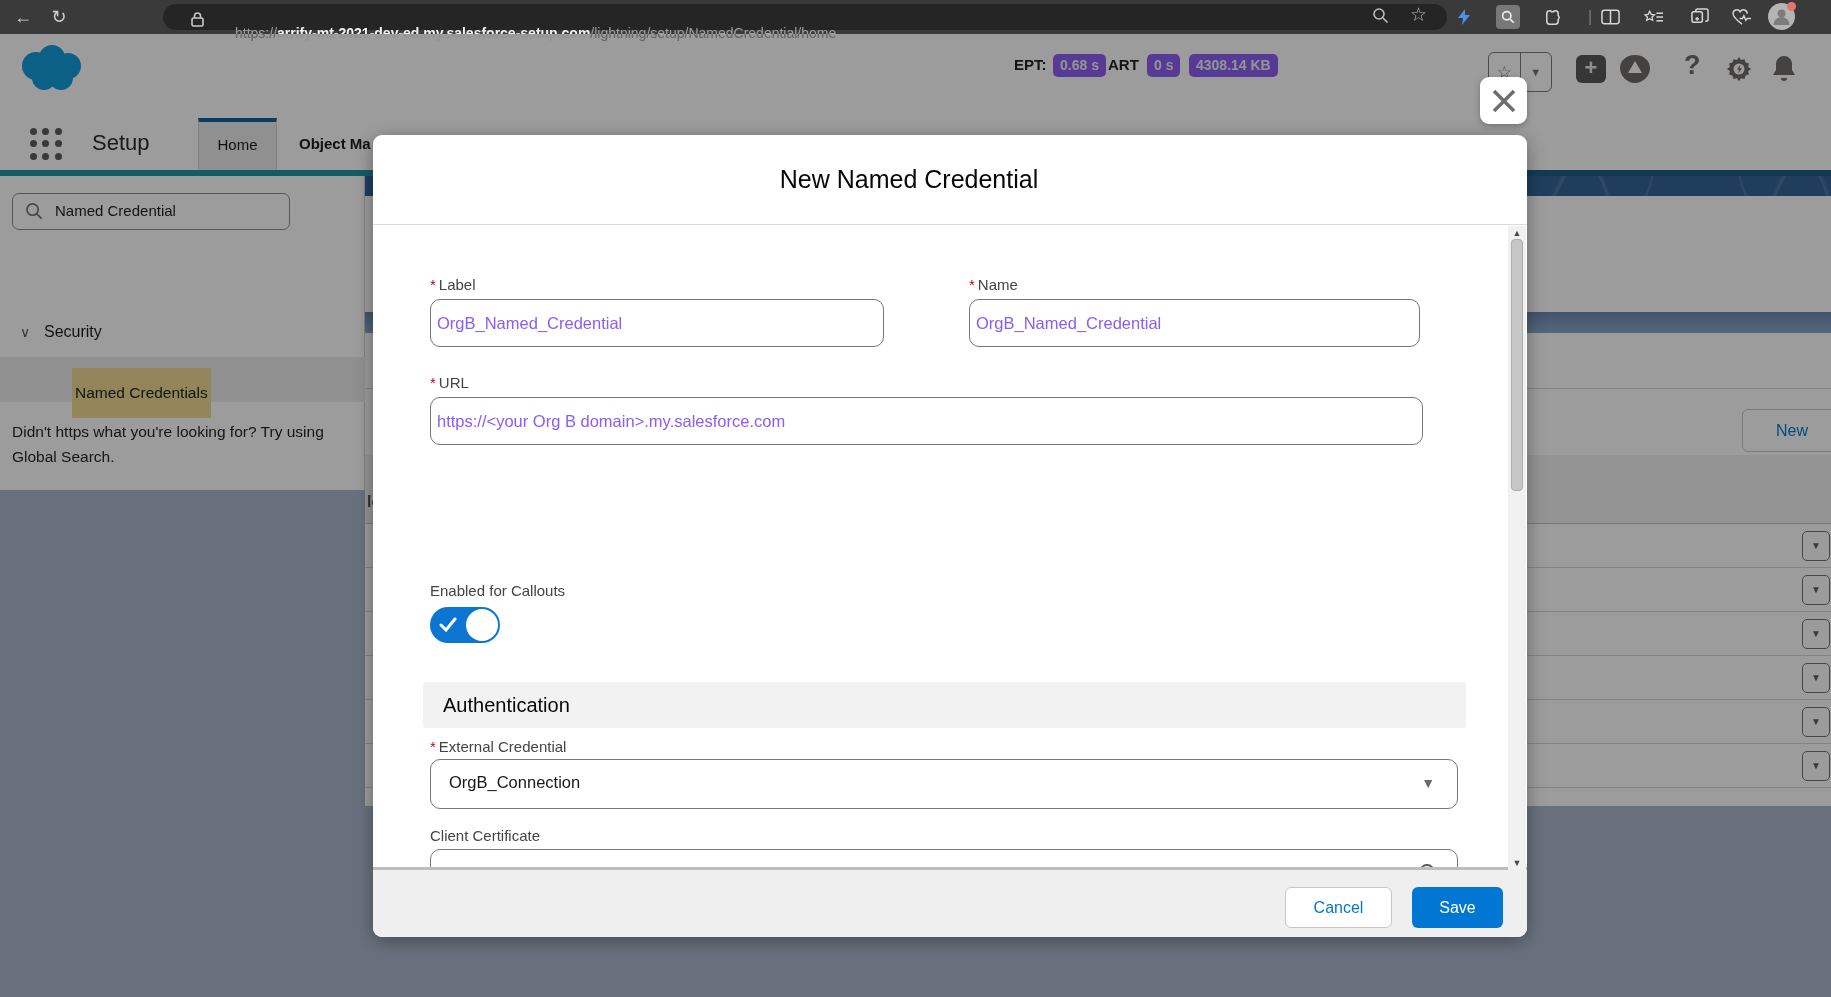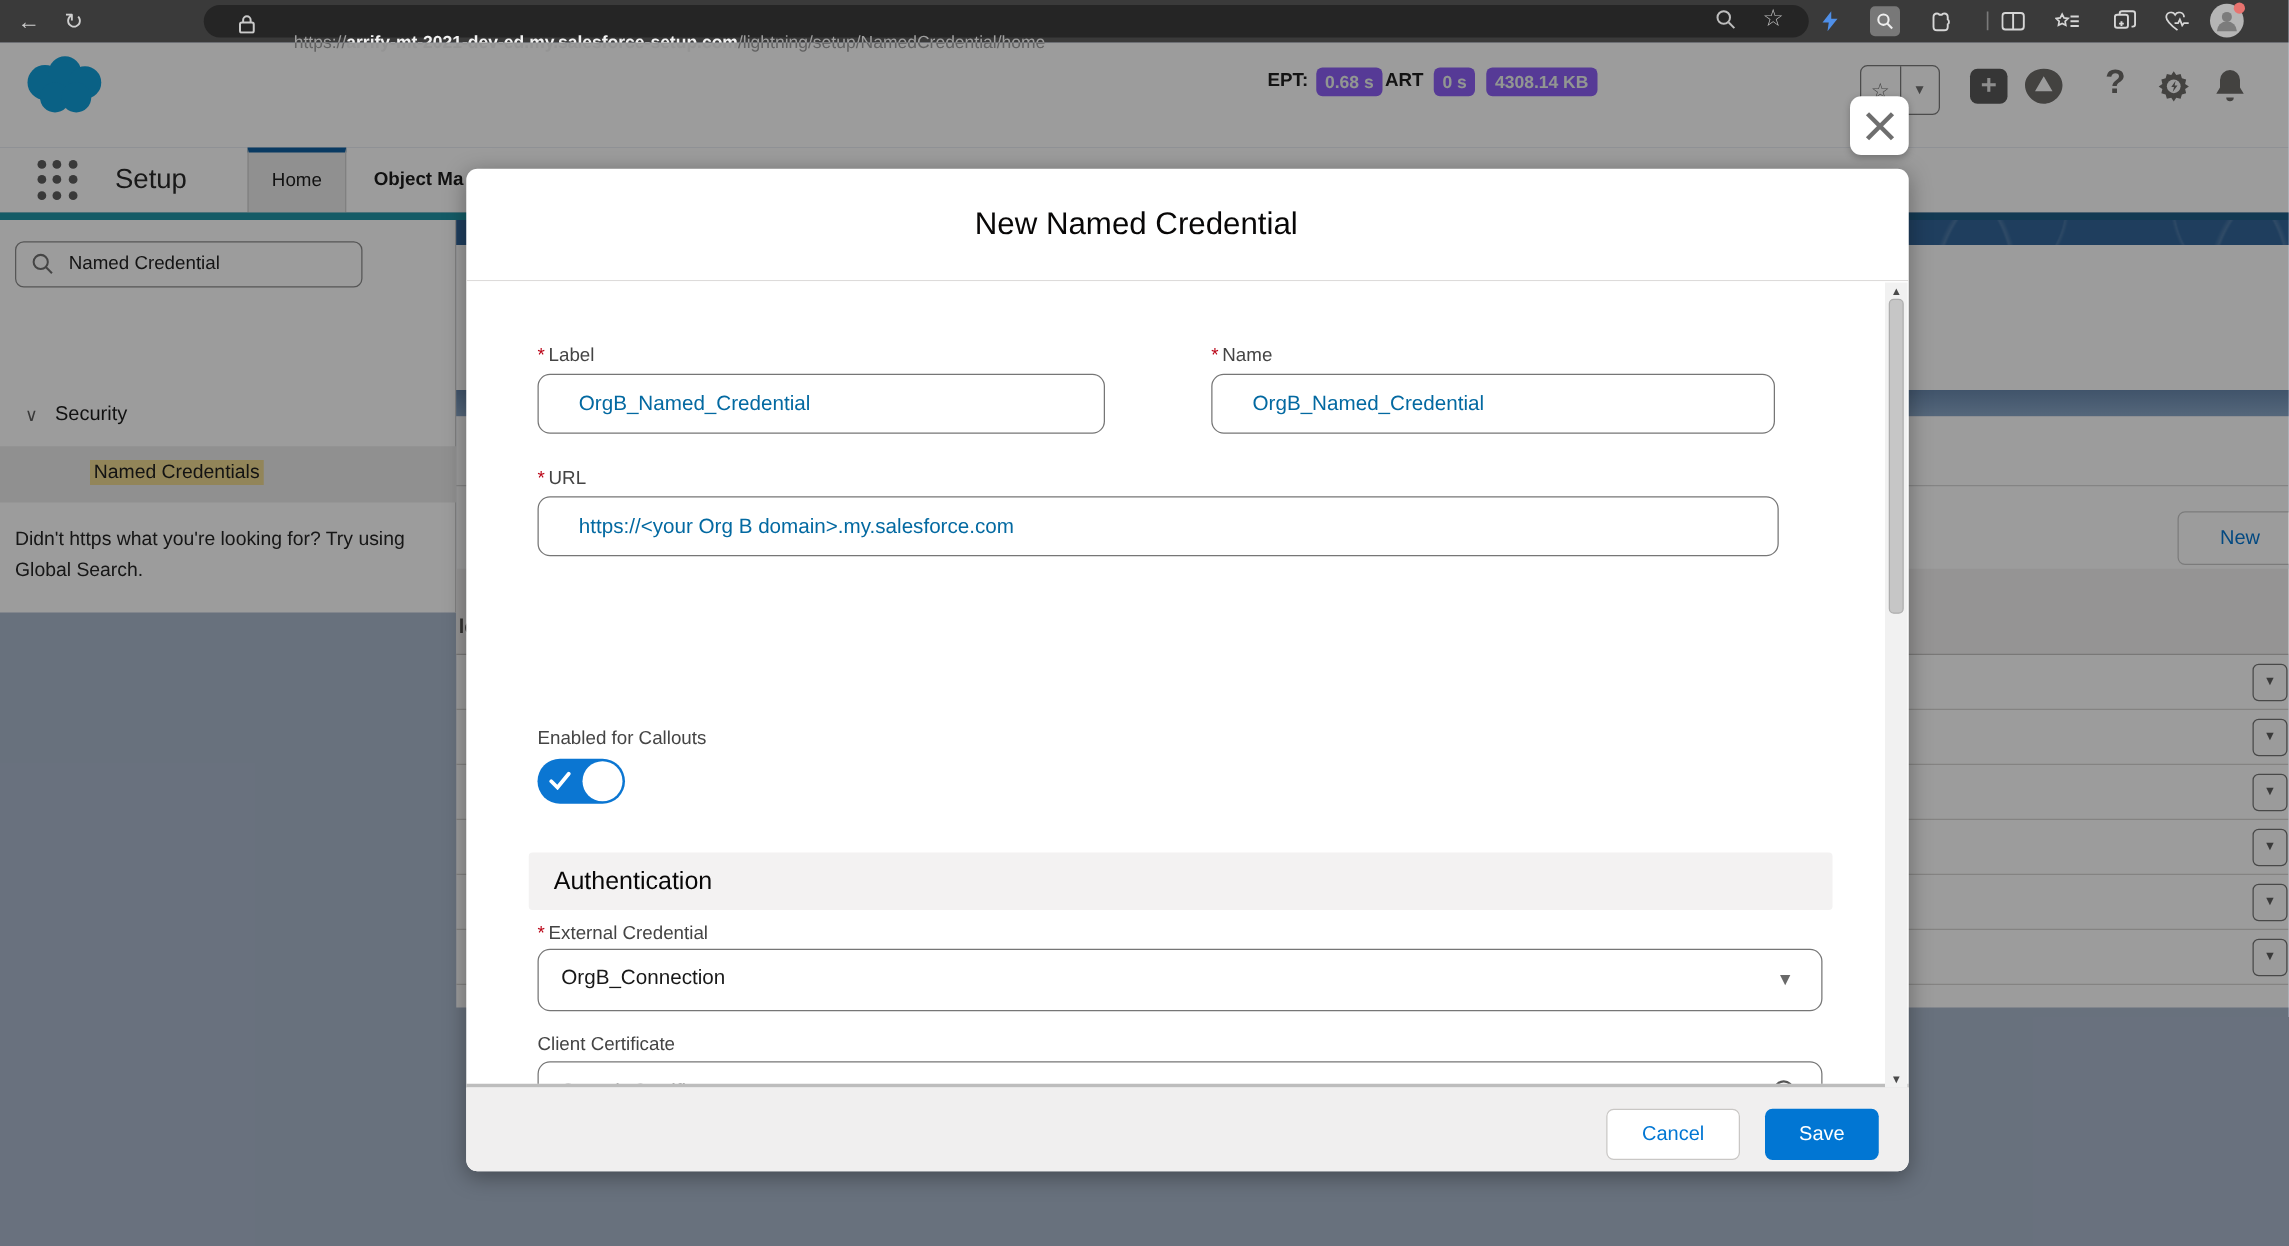--- a/index.html
+++ b/index.html
@@ -47,21 +47,21 @@
 
   
   #sidebar { position:absolute; left:0; top:142px; width:365px; height:314px; background:#ffffff; border-right:1px solid #cfcfcf; }
   #quickfind { position:absolute; left:12px; top:17px; width:278px; height:37px; border:1px solid #8a8a8a; border-radius:7px; }
   #quickfind .mag { position:absolute; left:12px; top:8px; color:#6f6f6f; }
   #quickfind .val { position:absolute; left:42px; top:8px; font-size:15px; color:#1b1b1b; }
   #sec-row { position:absolute; left:0; top:145px; width:365px; height:28px; }
   #sec-row .chev { position:absolute; left:20px; top:3px; color:#5c5c5c; font-size:14px; }
   #sec-row .lbl { position:absolute; left:44px; top:2px; font-size:16px; color:#181818; }
   #nc-row { position:absolute; left:0; top:181px; width:365px; height:45px; background:#ececec; }
-  #nc-row .hl { position:absolute; left:72px; top:11px; font-size:15.5px; color:#1b1b1b; background:#efd98f; padding:1px 3px; }
+  #nc-row .hl { position:absolute; left:72px; top:11px; font-size:15.5px; color:#1b1b1b; background:#efd98f; padding:16px 3px; }
   #sb-help { position:absolute; left:12px; top:243px; width:320px; font-size:15.5px; line-height:25px; color:#222; }
 
   
   #main-bg { position:absolute; left:365px; top:142px; width:1466px; height:821px; }
   .tex { background-image:radial-gradient(circle at 20% 120%, transparent 55%, rgba(255,255,255,.14) 56%, transparent 58%),radial-gradient(circle at 55% -30%, transparent 50%, rgba(255,255,255,.12) 51%, transparent 53%),radial-gradient(circle at 85% 140%, transparent 52%, rgba(255,255,255,.14) 53%, transparent 55%); background-size:220px 40px; }
   #band1 { position:absolute; left:0; top:0; width:1466px; height:20px; background-color:#2f6398; }
   #pghead { position:absolute; left:0; top:20px; width:1466px; height:116px; background:#ffffff; }
   #band2 { position:absolute; left:0; top:136px; width:1466px; height:21px; background:linear-gradient(180deg,#6787ad,#89a7c8); }
   #card { position:absolute; left:0; top:157px; width:1466px; height:473px; background:#ffffff; }
   #card .topline { position:absolute; left:0; top:55px; width:1466px; height:1px; background:#d8d8d8; }
@@ -80,21 +80,21 @@
   #backdrop { left:0; top:34px; width:1831px; height:963px; background:rgba(8,8,8,0.40); z-index:40; }
 
   
   #close-card { left:1480px; top:77px; width:47px; height:47px; background:#fff; border-radius:9px; z-index:60; display:flex; align-items:center; justify-content:center; box-shadow:0 2px 6px rgba(0,0,0,.25); }
   #modal { left:373px; top:135px; width:1154px; height:802px; background:#fff; border-radius:9px; z-index:55; box-shadow:0 4px 18px rgba(0,0,0,.35); }
   #m-head { position:absolute; left:0; top:0; width:1154px; height:90px; border-bottom:1px solid #dddbda; border-radius:9px 9px 0 0; }
   #m-title { position:absolute; width:1072px; top:30px; text-align:center; font-size:25px; color:#080707; }
   #m-body { position:absolute; left:0; top:91px; width:1154px; height:644px; overflow:hidden; border-bottom:3px solid #bdbdbd; }
   .flabel { position:absolute; font-size:15px; color:#444; }
   .req { color:#ba0517; margin-right:3px; }
-  .tinput { position:absolute; height:48px; border:1.5px solid #767676; border-radius:10px; font-family:"Liberation Sans",sans-serif; font-size:16.5px; color:#0369a1; padding:0 32px; background:#fff; outline:none; }
+  .tinput { position:absolute; height:48px; border:1.5px solid #767676; border-radius:10px; font-family:"Liberation Sans",sans-serif; font-size:16.5px; color:#8b5cf6; padding:0 6px; background:#fff; outline:none; }
   .sect { position:absolute; left:50px; width:1043px; height:46px; background:#f3f2f2; border-radius:3px; font-size:20px; color:#080707; line-height:46px; padding-left:20px; }
   #toggle { position:absolute; left:57px; top:386px; width:70px; height:36px; border-radius:18px; background:#0b76d2; }
   #toggle .knob { position:absolute; right:2px; top:2px; width:32px; height:32px; border-radius:50%; background:#fff; }
   #toggle svg { position:absolute; left:9px; top:10px; }
   #excred-box { position:absolute; left:57px; top:533px; width:1028px; height:50px; border:1.5px solid #767676; border-radius:10px; }
   #excred-box .val { position:absolute; left:18px; top:13px; font-size:16.5px; color:#181818; }
   #excred-box .caret { position:absolute; right:22px; top:15px; color:#696969; font-size:14px; }
   #cert-box { position:absolute; left:57px; top:623px; width:1028px; height:50px; border:1.5px solid #767676; border-radius:10px; }
   #cert-box .ph { position:absolute; left:18px; top:14px; font-size:16.5px; color:#9b9b9b; }
   #cert-box .mag { position:absolute; right:16px; top:12px; color:#555; }

